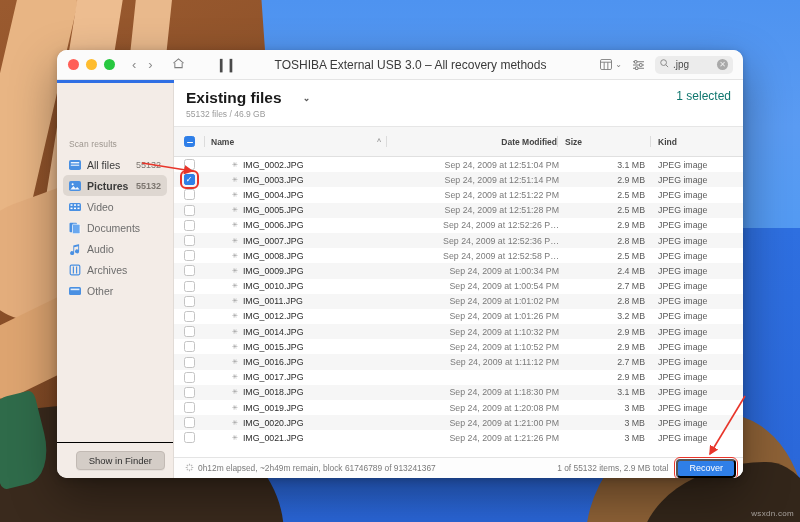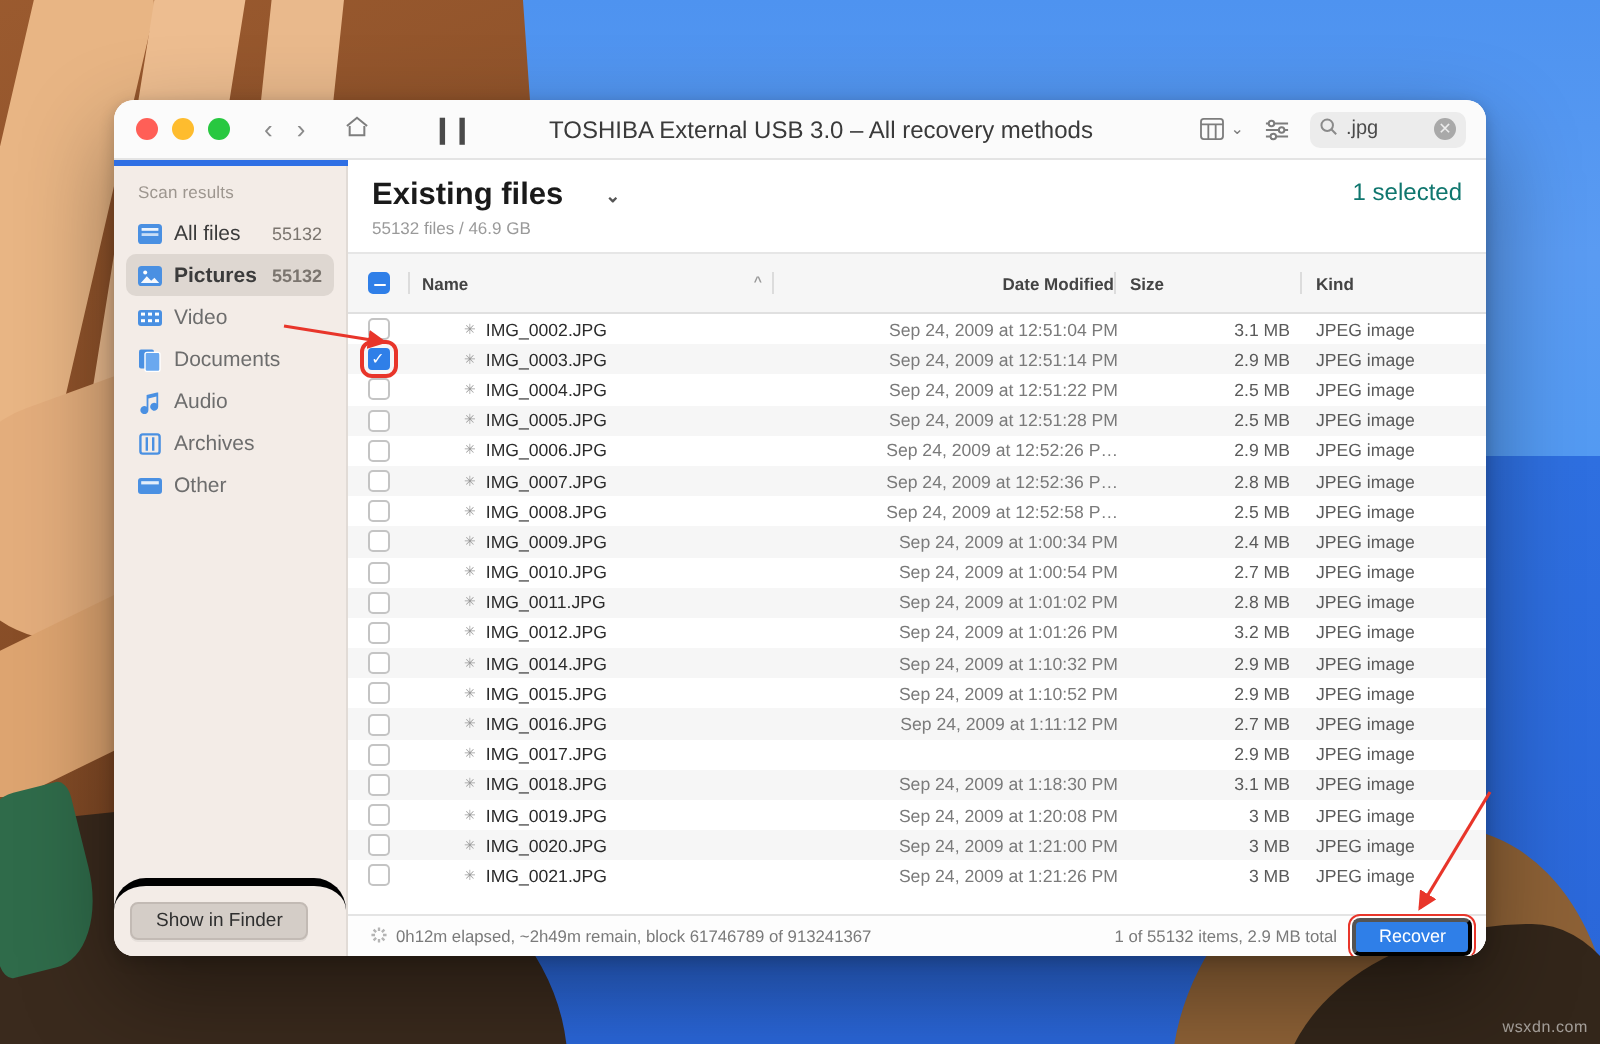--- a/index.html
+++ b/index.html
@@ -135,36 +135,36 @@
     border-right: 1px solid #e1dbd6;
     position: relative;
   }
   .sb-accent {
     position: absolute; left: 0; top: 0; width: 117px; height: 3px;
     background: #2f6fe4;
   }
   .sb-title {
     font-size: 8.5px; color: #9d968f; padding: 11px 0 5px 12px;
     letter-spacing: .1px;
+    margin-top: 48px;
   }
   .sb-list { flex: 1; padding: 0 6px; }
   .sb-item {
     display: flex; align-items: center; gap: 6px;
     height: 21px; padding: 0 6px; border-radius: 5px;
     font-size: 10.5px; color: #3b3b3b;
   }
   .sb-item.selected { background: #ded7d1; font-weight: 600; }
   .sb-item.dim { color: #6d6d6d; }
   .sb-ic { width: 12px; height: 12px; flex: 0 0 12px; color: #3c7fe0; }
   .sb-label { flex: 1; white-space: nowrap; overflow: hidden; }
   .sb-count { font-size: 9px; color: #7b756f; }
   .sb-footer {
-    padding: 8px; display: flex; justify-content: flex-start;
-    border-top: 4px solid #000000;
-    border-radius: 16px;
+    padding: 8px; display: flex; justify-content: flex-end;
+    border-top: 1px solid #000000;
   }
   .finder-btn {
     background: #d4cdc7; border: 1px solid #c2bab4; border-radius: 4px;
     font-size: 9.5px; color: #2f2f2f; padding: 3px 12px;
     box-shadow: 0 1px 0 rgba(0,0,0,.05);
   }
 
   
   .main { flex: 1; display: flex; flex-direction: column; min-width: 0; background: #fff; }
   .main-head { padding: 9px 12px 7px 12px; }

